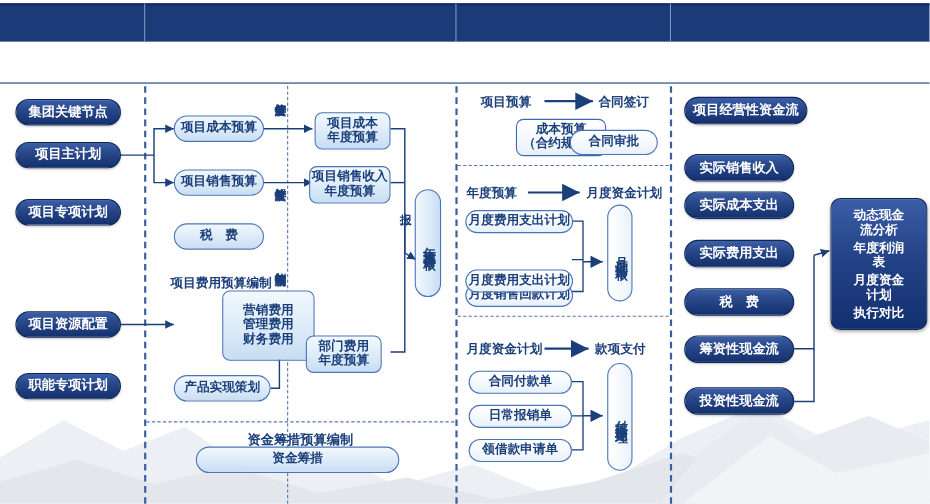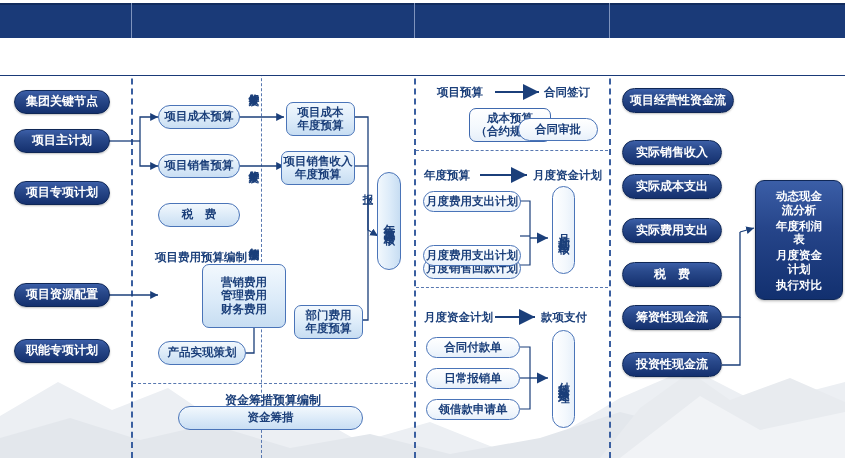--- a/index.html
+++ b/index.html
@@ -240,21 +240,21 @@
   <div class="vcaption" style="left:249px;top:240px;height:72px;">按年度编制</div>
 
   <div class="pill box-light" style="left:286px;top:102px;width:69px;height:34px;">
     <span>项目成本</span>
     <span>年度预算</span>
   </div>
   <div class="pill box-light" style="left:281px;top:151px;width:74px;height:34px;">
     <span>项目销售收入</span>
     <span>年度预算</span>
   </div>
-  <div class="pill box-light" style="left:294px;top:305px;width:69px;height:34px;">
+  <div class="pill box-light" style="left:278px;top:305px;width:69px;height:34px;">
     <span>部门费用</span>
     <span>年度预算</span>
   </div>
   <div class="vcaption" style="left:363px;top:186px;">上报</div>
   <div class="pill-vert" style="left:377px;top:172px;width:24px;height:98px;">年度预算审核</div>
 
   <div class="caption caption-lg" style="left:225px;top:392px;">资金筹措预算编制</div>
   <div class="pill pill-light" style="left:178px;top:406px;width:185px;height:24px;">资金筹措</div>
 
   <div class="caption" style="left:437px;top:85px;">项目预算</div>

